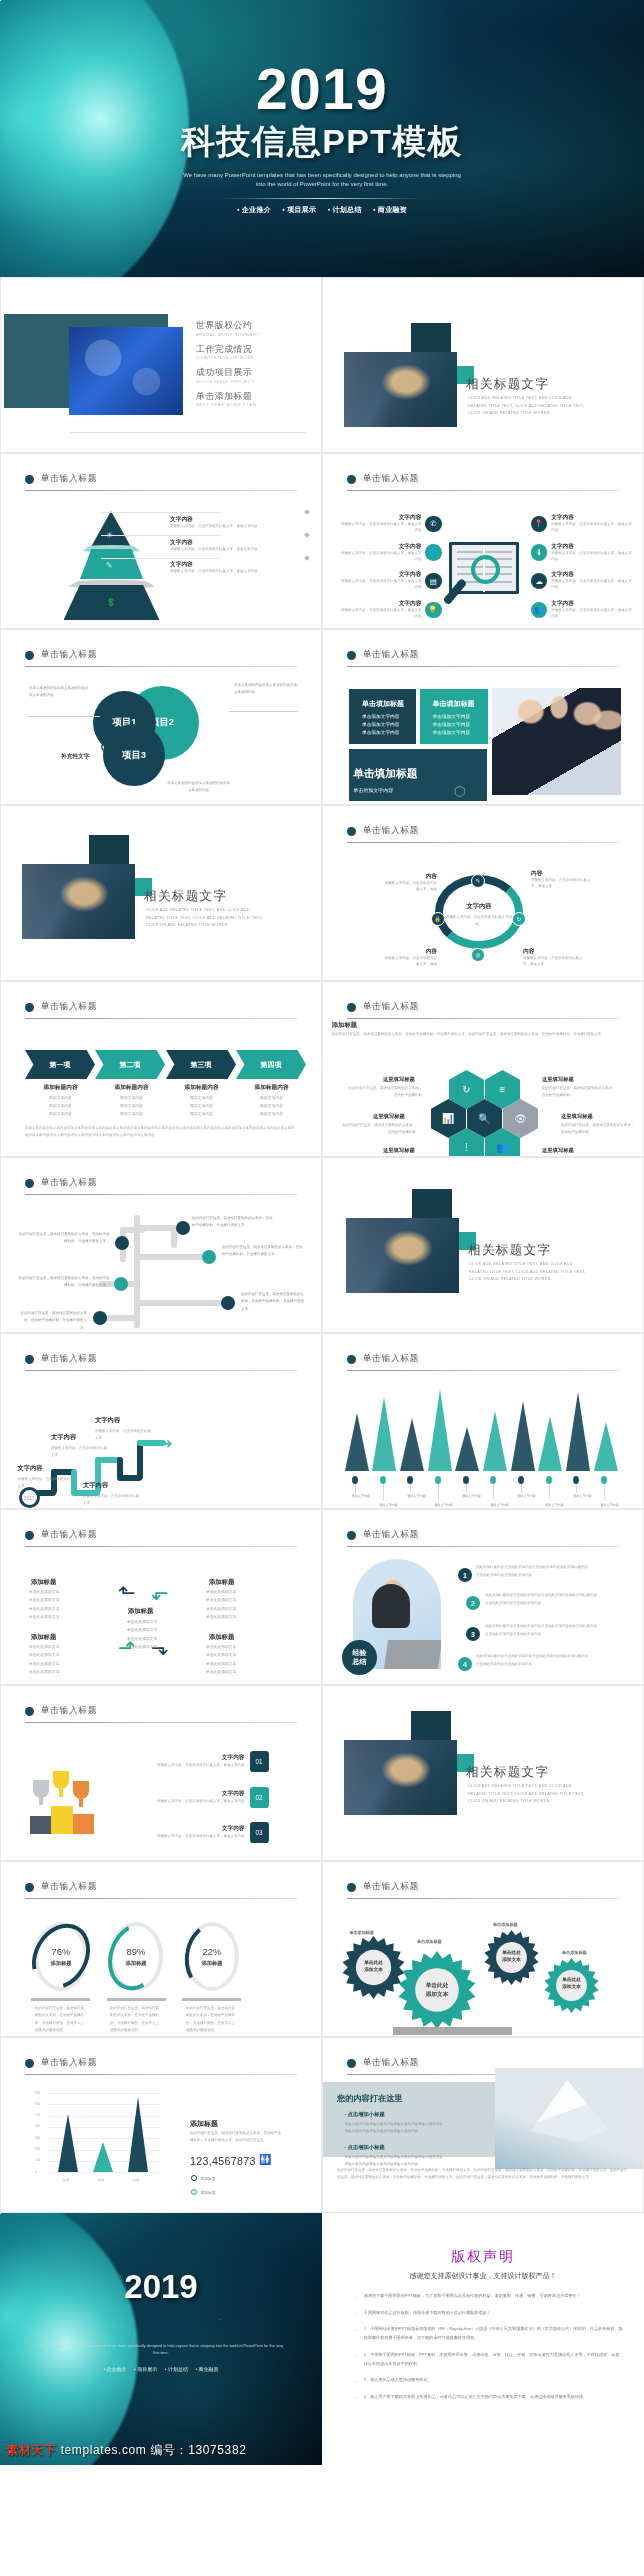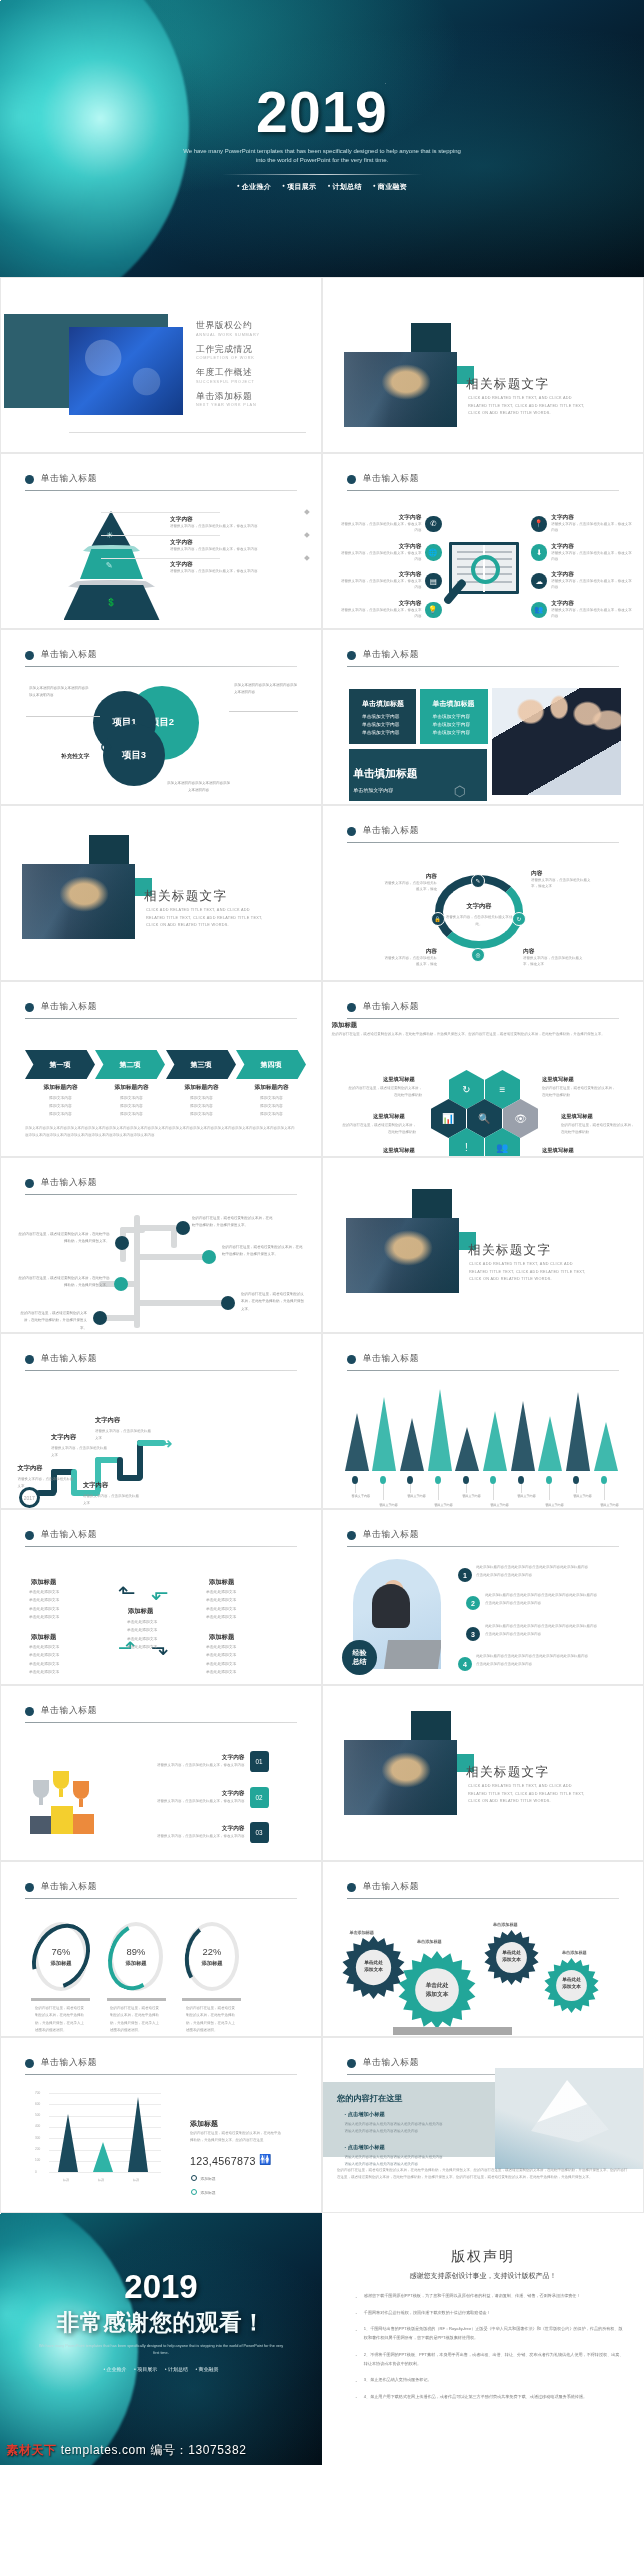--- a/index.html
+++ b/index.html
@@ -231,21 +231,21 @@
   .th-year { position:absolute; left:0; right:0; top:55px; text-align:center; font-size:33px; font-weight:bold; color:#fff; text-shadow:1.9px 1.9px 4.4px rgba(0,0,0,.6); }
   .th-title{ position:absolute; left:0; right:0; top:94px; text-align:center; font-size:22.6px; font-weight:bold; color:#f3fbfb; text-shadow:1.9px 1.9px 5px rgba(0,0,0,.6); letter-spacing:0.6px; }
   .th-sub { position:absolute; left:38px; right:38px; top:130px; text-align:center; font-size:3.8px; color:#bcd7da; line-height:1.8; }
   .th-tags{ position:absolute; left:0; right:0; top:153px; display:flex; justify-content:center; gap:7.5px; font-size:5px; color:#eaf6f7; }
   .th-tags span:before{ content:"●"; font-size:3.1px; vertical-align:1.3px; margin-right:1.3px; }
   .watermark { position:absolute; left:6.3px; bottom:6.3px; font-size:12px; color:#fff; letter-spacing:0.6px; text-shadow:0.6px 0.6px 1.9px rgba(0,0,0,.8); }
   .watermark .red { color:#e23b2e; font-weight:bold; }
 
   
   .cp { width:322px; height:252px; position:relative; background:#fff; }
-  .cp-t { position:absolute; left:0; right:0; top:35px; text-align:center; font-size:14px; color:#404040; letter-spacing:1.9px; }
+  .cp-t { position:absolute; left:0; right:0; top:35px; text-align:center; font-size:14px; color:#a21caf; letter-spacing:1.9px; }
   .cp-s { position:absolute; left:0; right:0; top:58px; text-align:center; font-size:7px; color:#444; }
   .cp-list{ position:absolute; left:33px; right:19px; top:78px; }
   .cp-list li { font-size:4.1px; color:#777; line-height:2.2; margin-bottom:7.5px; list-style:none; position:relative; padding-left:8.8px; }
   .cp-list li:before { content:"·"; position:absolute; left:0; top:-1.3px; color:#aaa; font-size:7px; }
 </style>
 </head>
 <body>
 
 <div class="deck">
 
@@ -668,20 +668,21 @@
         <span style="left:0px;top:0px;width:0.3px;height:0.3px;opacity:0.25;box-shadow:0 0 0.6px rgba(200,255,255,.8)"></span>
         <span style="left:0px;top:0px;width:0.3px;height:0.3px;opacity:0.25;box-shadow:0 0 0.6px rgba(200,255,255,.8)"></span>
         <span style="left:0px;top:0px;width:0.3px;height:0.3px;opacity:0.25;box-shadow:0 0 0.6px rgba(200,255,255,.8)"></span>
         <span style="left:0px;top:0px;width:0.3px;height:0.3px;opacity:0.25;box-shadow:0 0 0.6px rgba(200,255,255,.8)"></span>
         <span style="left:0px;top:0px;width:0.3px;height:0.3px;opacity:0.25;box-shadow:0 0 0.6px rgba(200,255,255,.8)"></span>
         <span style="left:0px;top:0px;width:0.3px;height:0.3px;opacity:0.25;box-shadow:0 0 0.6px rgba(200,255,255,.8)"></span>
         <span style="left:0px;top:0px;width:0.3px;height:0.3px;opacity:0.25;box-shadow:0 0 0.6px rgba(200,255,255,.8)"></span>
       </div>
     <div class="cover-inner">
       <div class="cover-year">2019</div>
+      <div class="cover-title">科技信息PPT模板</div>
       <div class="cover-sub">We have many PowerPoint templates that has been specifically designed to help anyone that is stepping into the world of PowerPoint for the very first time.</div>
       <div class="cover-rule"></div>
       <div class="cover-tags">
         <span class="tag">企业推介</span>
         <span class="tag">项目展示</span>
         <span class="tag">计划总结</span>
         <span class="tag">商业融资</span>
       </div>
     </div>
   </div>
@@ -693,21 +694,21 @@
       <div class="toc-list">
         <div class="item">
           <div class="cn">世界版权公约</div>
           <div class="en">ANNUAL WORK SUMMARY</div>
         </div>
         <div class="item">
           <div class="cn">工作完成情况</div>
           <div class="en">COMPLETION OF WORK</div>
         </div>
         <div class="item">
-          <div class="cn">年度工作概述</div>
+          <div class="cn">成功项目展示</div>
           <div class="en">SUCCESSFUL PROJECT</div>
         </div>
         <div class="item">
           <div class="cn">单击添加标题</div>
           <div class="en">NEXT YEAR WORK PLAN</div>
         </div>
       </div>
       <div class="toc-rule"></div>
     </div>
 
@@ -1603,21 +1604,20 @@
           <span style="left:0px;top:0px;width:0.3px;height:0.3px;opacity:0.25;box-shadow:0 0 0.6px rgba(200,255,255,.8)"></span>
           <span style="left:0px;top:0px;width:0.3px;height:0.3px;opacity:0.25;box-shadow:0 0 0.6px rgba(200,255,255,.8)"></span>
           <span style="left:0px;top:0px;width:0.3px;height:0.3px;opacity:0.25;box-shadow:0 0 0.6px rgba(200,255,255,.8)"></span>
           <span style="left:0px;top:0px;width:0.3px;height:0.3px;opacity:0.25;box-shadow:0 0 0.6px rgba(200,255,255,.8)"></span>
           <span style="left:0px;top:0px;width:0.3px;height:0.3px;opacity:0.25;box-shadow:0 0 0.6px rgba(200,255,255,.8)"></span>
           <span style="left:0px;top:0px;width:0.3px;height:0.3px;opacity:0.25;box-shadow:0 0 0.6px rgba(200,255,255,.8)"></span>
           <span style="left:0px;top:0px;width:0.3px;height:0.3px;opacity:0.25;box-shadow:0 0 0.6px rgba(200,255,255,.8)"></span>
           <span style="left:0px;top:0px;width:0.3px;height:0.3px;opacity:0.25;box-shadow:0 0 0.6px rgba(200,255,255,.8)"></span>
         </div>
       <div class="th-year">2019</div>
-      <div class="th-title">非常感谢您的观看！</div>
       <div class="th-sub">We have many PowerPoint templates that has been specifically designed to help anyone that is stepping into the world of PowerPoint for the very first time.</div>
       <div class="th-tags">
         <span>企业推介</span>
         <span>项目展示</span>
         <span>计划总结</span>
         <span>商业融资</span>
       </div>
       <div class="watermark">
         <span class="red">素材天下</span>
         <span>templates.com</span>

